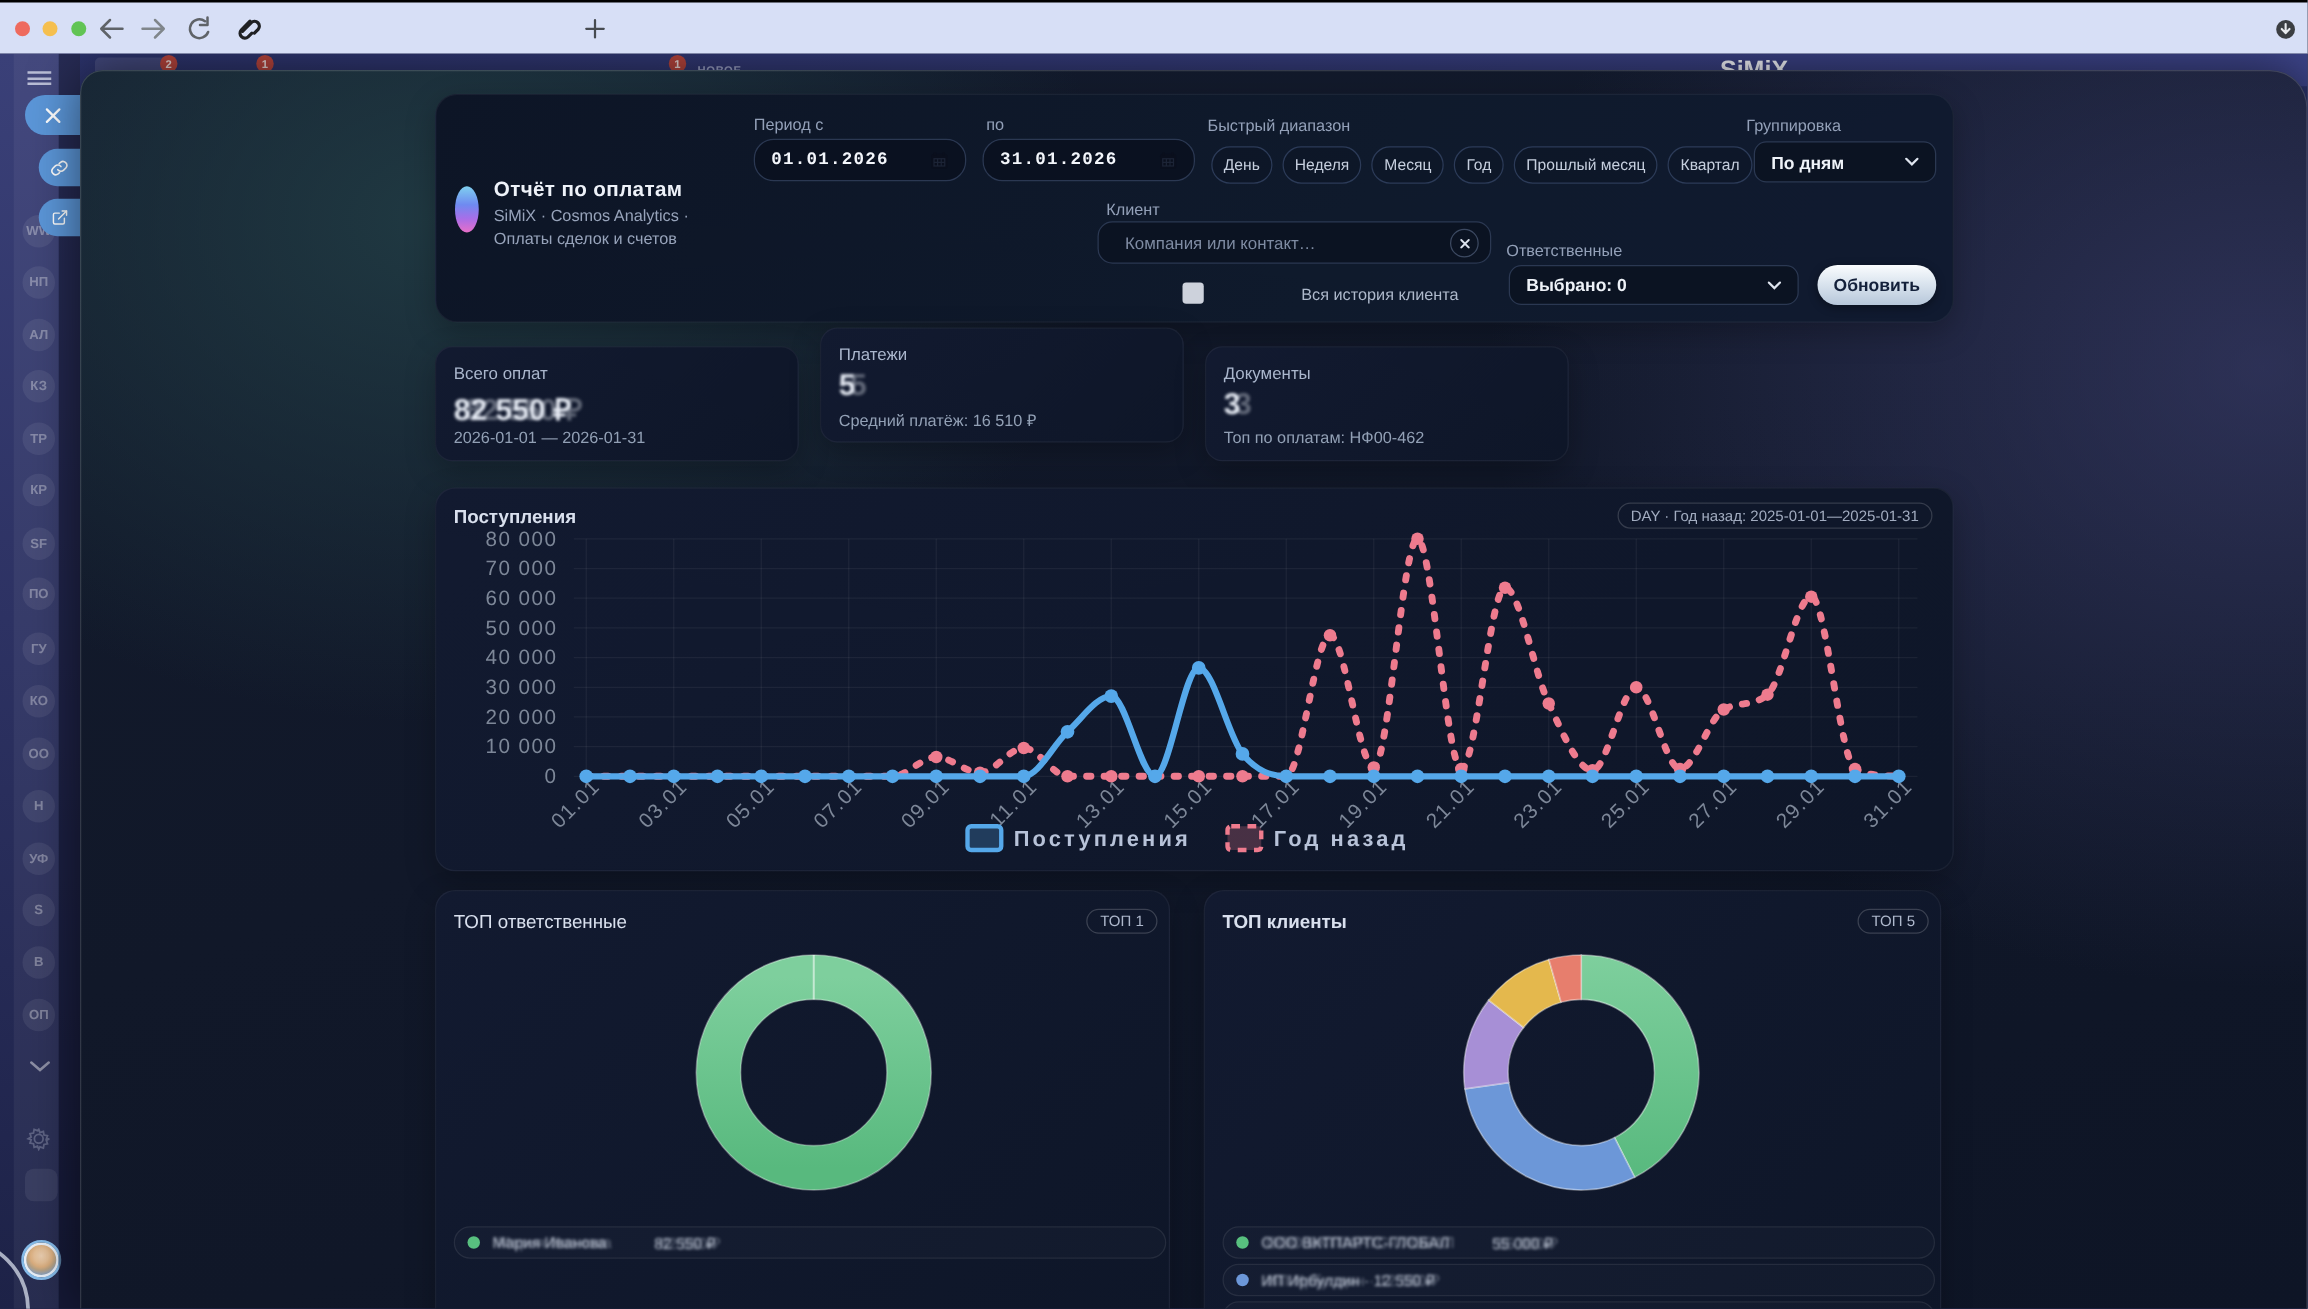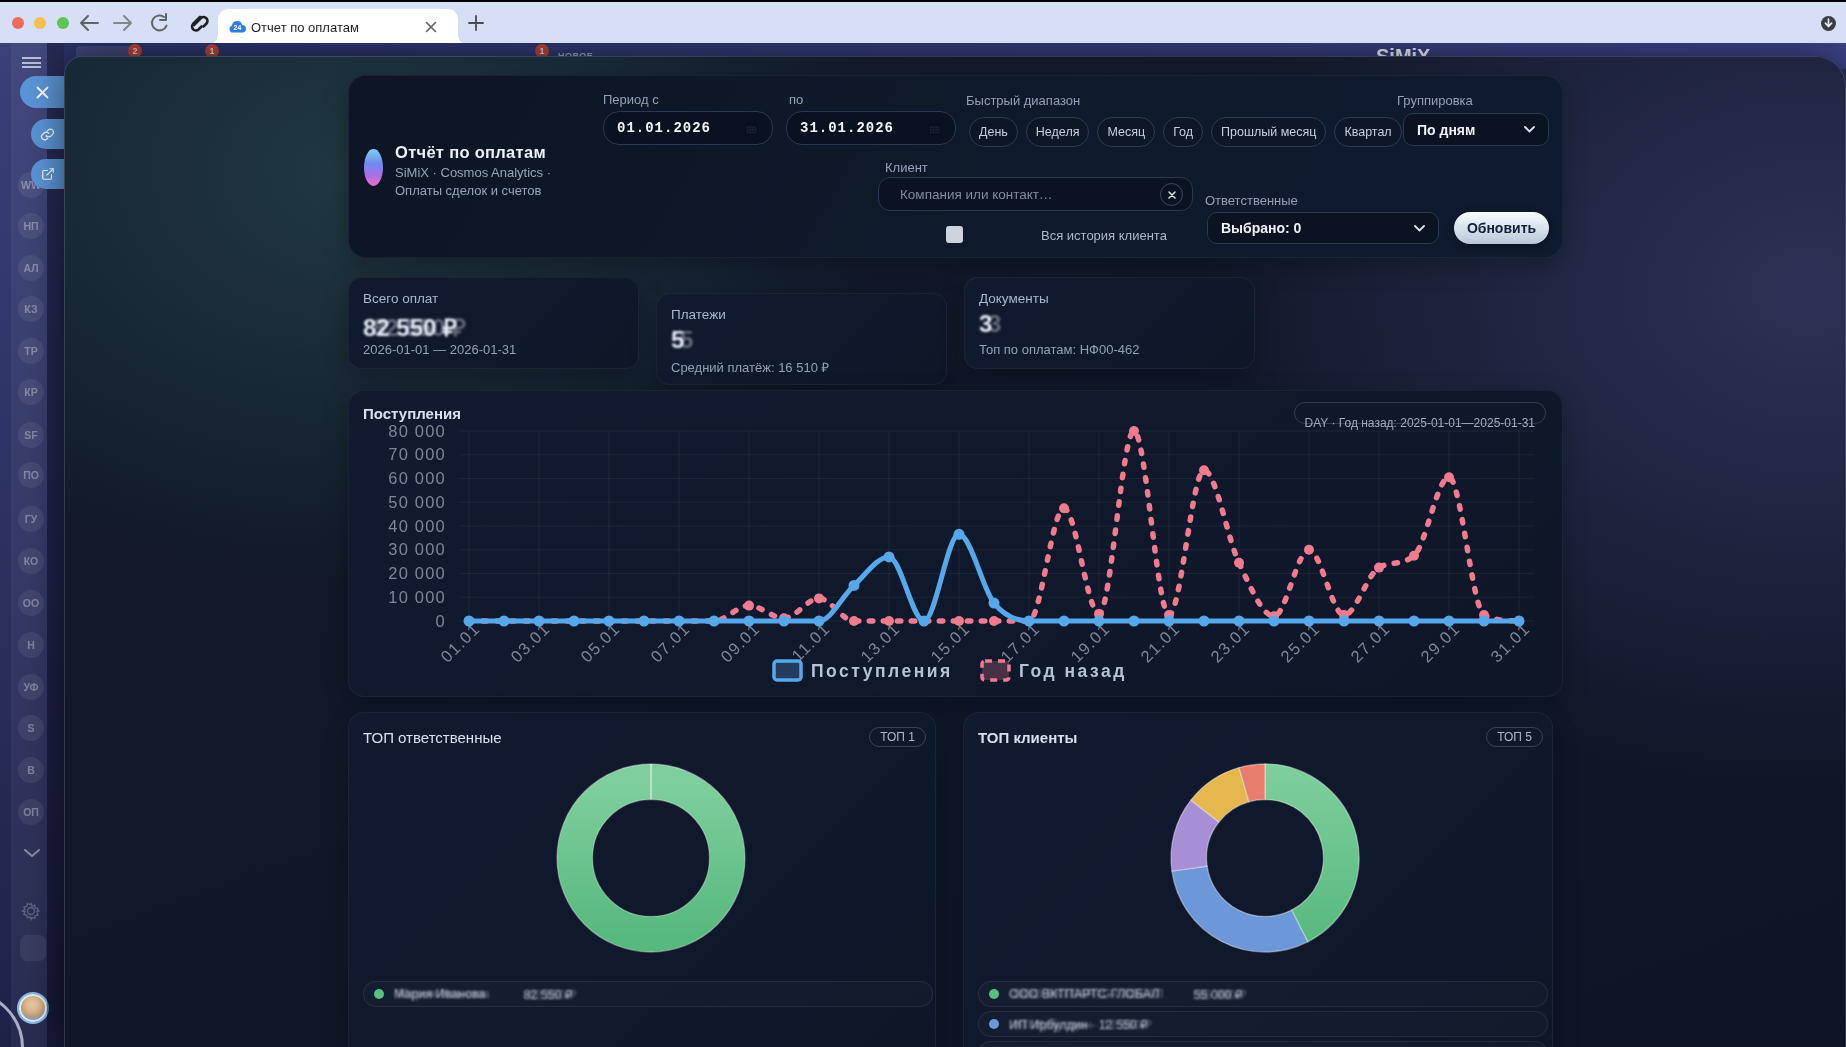--- a/index.html
+++ b/index.html
@@ -56,30 +56,20 @@
     <g stroke="#5f6368" stroke-width="2" fill="none" stroke-linecap="round" stroke-linejoin="round">
       <path d="M4 13h16M10 6l-7 7 7 7"></path>
       <path d="M36 13h16M46 6l7 7-7 7" stroke="#80868b"></path>
       <path d="M86 7a7.5 7.5 0 1 0 2.5 8.6M88 4v6h-6" stroke="#5f6368"></path>
     </g>
     <g stroke="#202124" stroke-width="2.6" fill="none" stroke-linecap="round">
       <path d="M116 15l7-7a3.9 3.9 0 0 1 5.5 5.5l-3 3"></path>
       <path d="M122 11l-7 7a3.9 3.9 0 0 0 5.5 5.5l3-3" transform="translate(0,-4)"></path>
     </g>
   </svg>
-  <div id="tab">
-    <svg width="17" height="12" viewBox="0 0 17 12" style="position:absolute;left:11px;top:12px">
-      <path d="M4 11.6a3.6 3.6 0 0 1-1-7.05A5.2 5.2 0 0 1 13.2 4.1a3.7 3.7 0 0 1 0 7.5Z" fill="#2f7de1"></path>
-      <text x="8.4" y="9.2" font-size="6.8" font-weight="bold" fill="#fff" text-anchor="middle" font-family="Liberation Sans">24</text>
-    </svg>
-    <div class="title">Отчет по оплатам</div>
-    <svg width="12" height="12" viewBox="0 0 12 12" style="position:absolute;right:21px;top:12px">
-        <path d="M1.5 1.5l9 9M10.5 1.5l-9 9" stroke="#5f6368" stroke-width="1.6" stroke-linecap="round"></path>
-      </svg>
-  </div>
   <svg width="16" height="16" viewBox="0 0 16 16" style="position:absolute;left:468px;top:13px">
       <path d="M8 1v14M1 8h14" stroke="#474b51" stroke-width="1.8" stroke-linecap="round"></path>
     </svg>
   <div id="dl"><svg width="15" height="15" viewBox="0 0 15 15">
         <path d="M7.5 3.2v7.3M4.4 7.2l3.1 3.3 3.1-3.3" stroke="#e8eaed" stroke-width="1.7" fill="none" stroke-linecap="round" stroke-linejoin="round"></path>
       </svg></div>
 </div>
 
 <div id="page">
   <div id="topbar">
@@ -204,34 +194,34 @@
           </svg>
         </div>
       <div style="position:absolute;left:1105px;top:136px;width:95px;height:32px;border-radius:17px;background:linear-gradient(180deg,#fafcfe 0%,#dbe5ef 45%,#b7c7da 100%);color:#13203a;font-size:14px;font-weight:bold;text-align:center;line-height:32px;box-shadow:0 2px 8px rgba(0,0,0,0.4)">Обновить</div>
     </div>
 
     <div class="card" style="left:284px;top:221px;width:291px;height:92px">
       <div class="slbl">Всего оплат</div>
       <div class="snum">82 550 ₽</div>
       <div class="sfoot">2026-01-01 — 2026-01-31</div>
     </div>
-    <div class="card" style="left:592px;top:237px;width:291px;height:92px">
+    <div class="card" style="left:592px;top:206px;width:291px;height:92px">
       <div class="slbl">Платежи</div>
       <div class="snum">5</div>
       <div class="sfoot">Средний платёж: 16 510 ₽</div>
     </div>
     <div class="card" style="left:900px;top:221px;width:291px;height:92px">
       <div class="slbl">Документы</div>
       <div class="snum">3</div>
       <div class="sfoot">Топ по оплатам: НФ00-462</div>
     </div>
 
     <div class="card" style="left:284px;top:334px;width:1215px;height:307px;border-radius:16px">
       <div style="position:absolute;left:14px;top:14px;font-size:15px;font-weight:bold;color:#d9e0ee">Поступления</div>
-      <div style="position:absolute;right:16px;top:11px;padding:10px 10px;height:21px;border:1px solid rgba(255,255,255,0.16);border-radius:11px;color:#a2acc0;font-size:12px;line-height:20px;white-space:nowrap">DAY · Год назад: 2025-01-01—2025-01-31</div>
+      <div style="position:absolute;right:16px;top:11px;padding:0 10px;height:21px;border:1px solid rgba(255,255,255,0.16);border-radius:11px;color:#a2acc0;font-size:12px;line-height:20px;white-space:nowrap">DAY · Год назад: 2025-01-01—2025-01-31</div>
       <svg width="1215" height="307" viewBox="0 0 1215 307" style="position:absolute;left:0;top:0">
         <g stroke="rgba(255,255,255,0.055)" stroke-width="1">
           <path d="M110 40H1185M110 63.8H1185M110 87.5H1185M110 111.2H1185M110 135H1185M110 158.8H1185M110 182.5H1185M110 206.2H1185M110 230H1185"></path>
           <path d="M120 40V236M190 40V236M260 40V236M330 40V236M400 40V236M470 40V236M540 40V236M610 40V236M680 40V236M750 40V236M820 40V236M890 40V236M960 40V236M1030 40V236M1100 40V236M1170 40V236"></path>
         </g>
         <g font-family="Liberation Sans" font-size="16.5" fill="#7d8798" letter-spacing="1.2">
           <g text-anchor="end">
             <text x="97" y="235.5">0</text>
               <text x="97" y="211.7">10 000</text>
               <text x="97" y="188">20 000</text>

